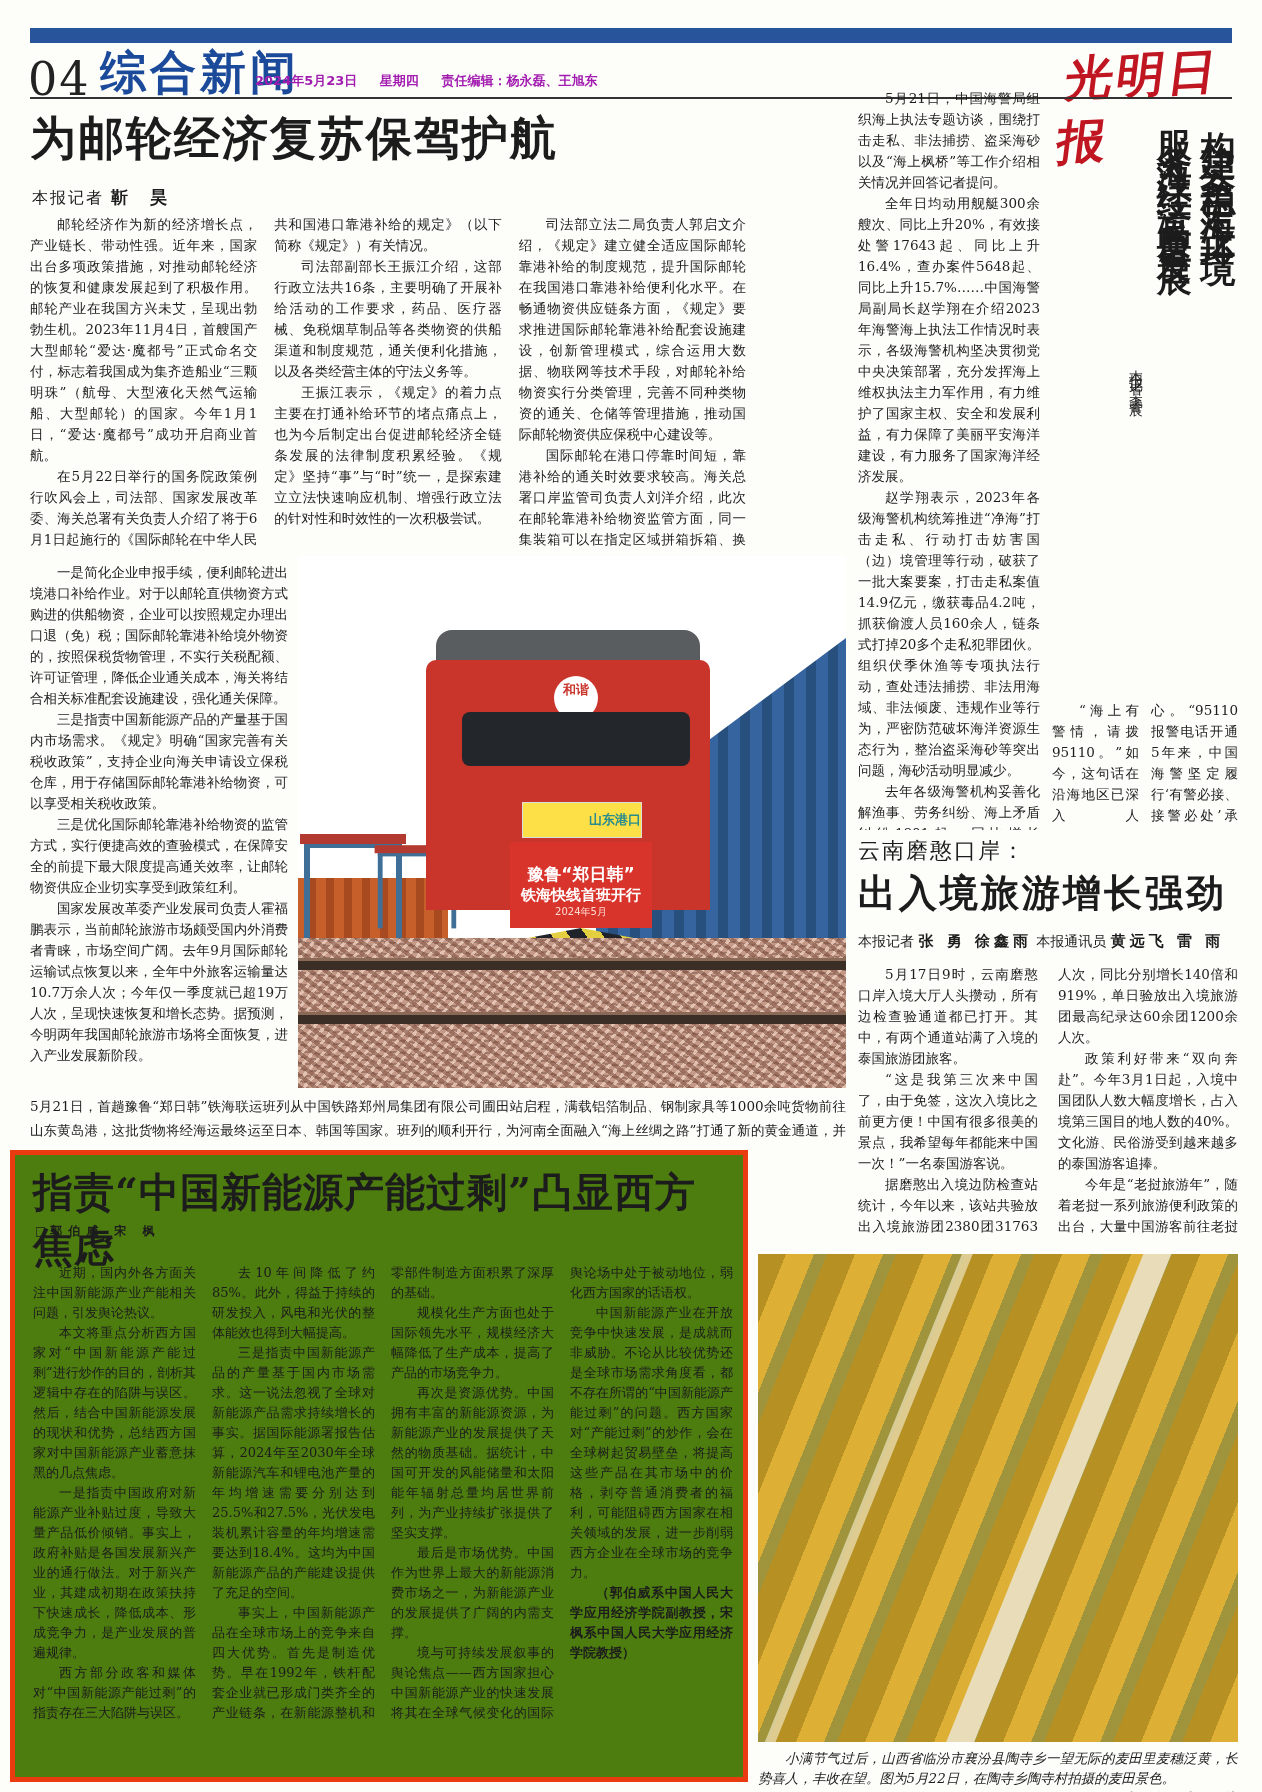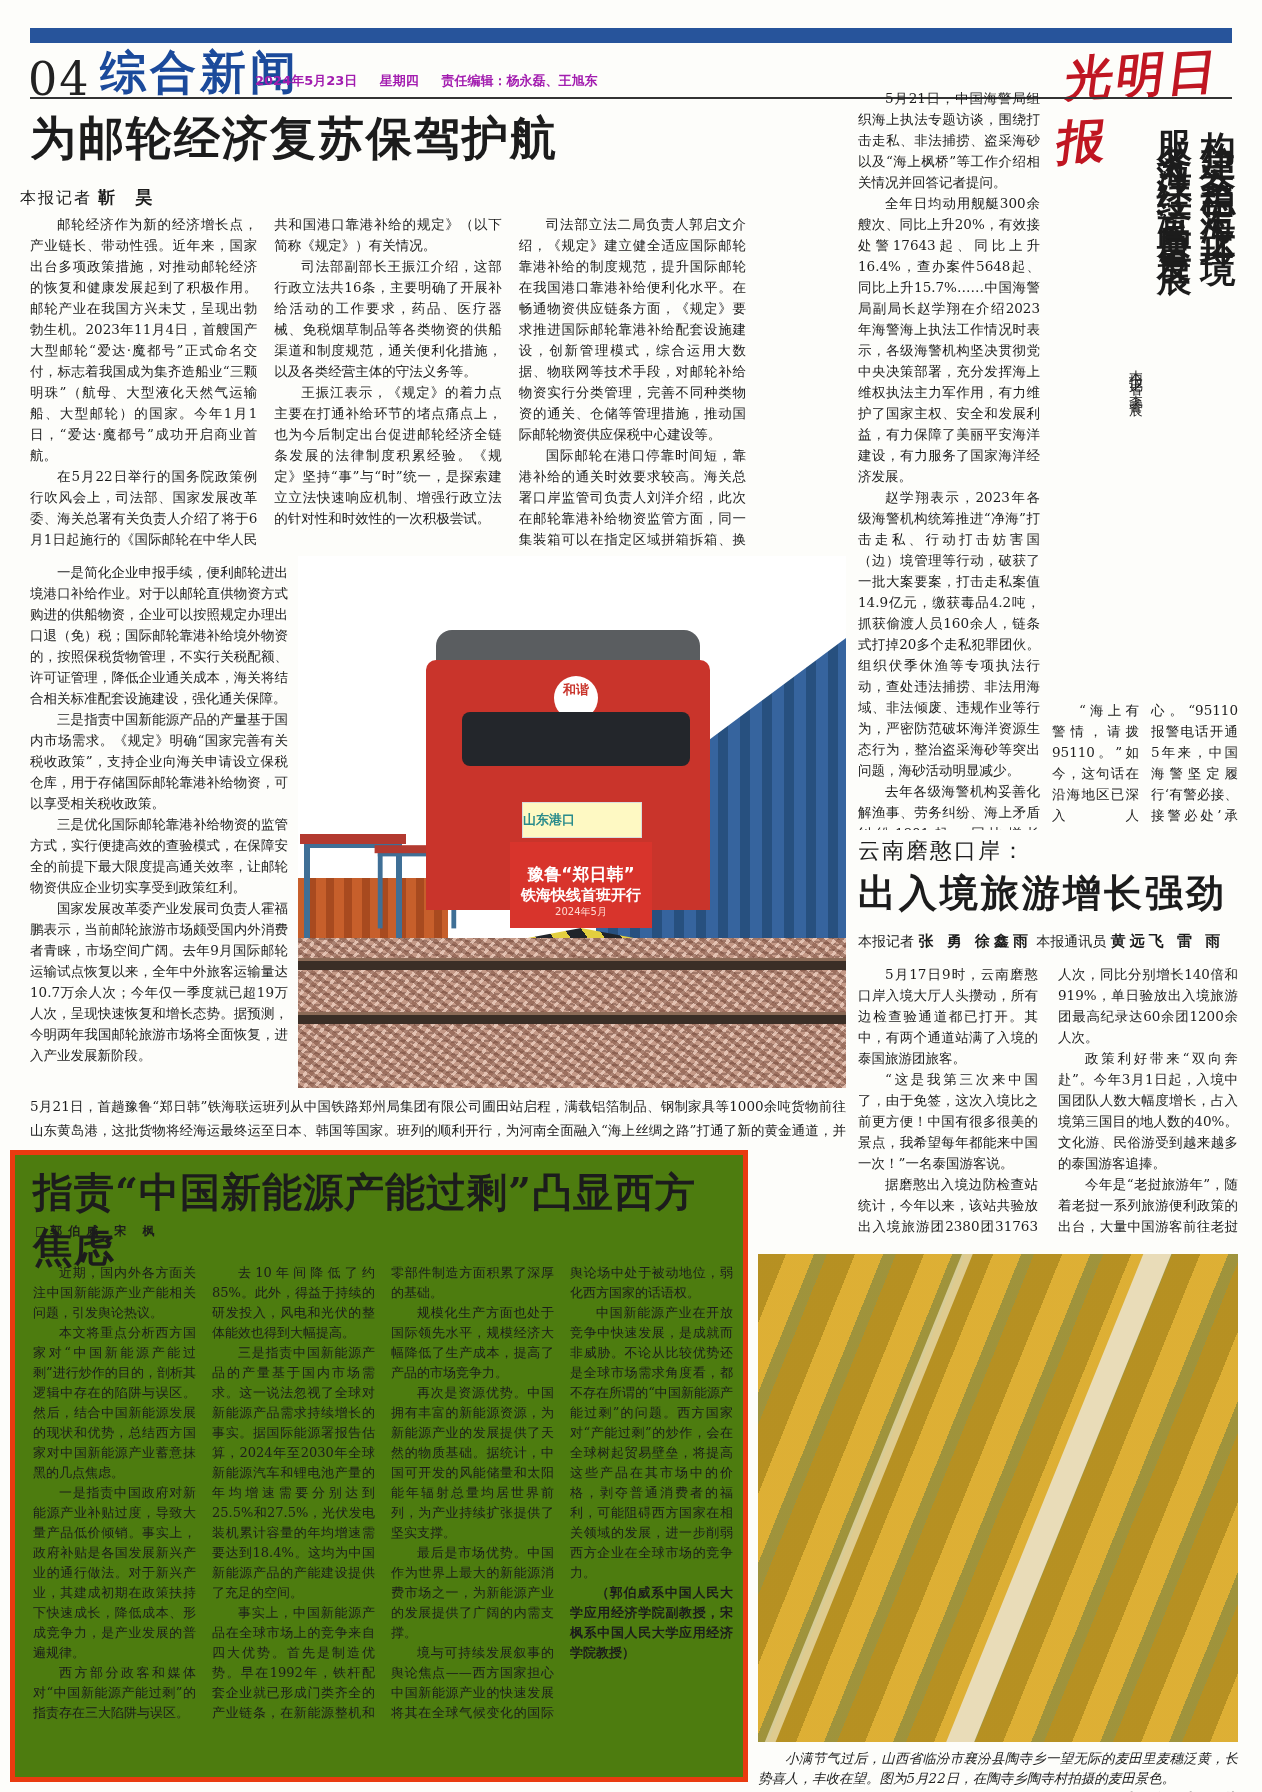--- a/index.html
+++ b/index.html
@@ -16,21 +16,21 @@
   #masthead{left:1062px;top:42px;font-size:48px;color:#c01622;font-weight:bold;
         font-family:"DejaVu Serif",serif;transform:skewX(-10deg) rotate(-3deg);letter-spacing:3px;}
   #header-rule{left:30px;top:97px;width:1202px;height:2px;background:#333;}
   
   .body-txt{font-size:13.5px;line-height:21px;text-align:justify;overflow:hidden;}
   .body-txt p{margin:0;text-indent:2em;}
   .credit{font-weight:bold;}
   
   #cruise-title{left:30px;top:108px;width:715px;font-size:46px;font-weight:bold;letter-spacing:2px;
         font-family:"DejaVu Serif",serif;}
-  #cruise-byline{left:20px;top:186px;font-size:16px;letter-spacing:2px;font-family:Liberation Serif, serif;}
+  #cruise-byline{left:32px;top:186px;font-size:16px;letter-spacing:2px;}
   #cruise-byline b{font-size:17px;letter-spacing:8px;}
   #cruise-body{left:30px;top:214px;width:716px;height:338px;column-count:3;column-gap:17px;}
   #cruise-side{left:30px;top:562px;width:258px;height:524px;}
   
   #train-photo{left:298px;top:556px;width:548px;height:532px;background:#fff;overflow:hidden;}
   .ballast{position:absolute;left:0;bottom:0;width:100%;height:150px;
         background:
          repeating-linear-gradient(37deg,rgba(122,76,60,.55) 0 4px,rgba(0,0,0,0) 4px 9px),
          repeating-linear-gradient(-49deg,rgba(236,205,190,.8) 0 3px,rgba(0,0,0,0) 3px 8px),
          repeating-linear-gradient(8deg,rgba(90,55,45,.35) 0 2px,rgba(0,0,0,0) 2px 6px),
@@ -43,22 +43,22 @@
         background:repeating-linear-gradient(90deg,#36649e 0 12px,#27507f 12px 22px);
         clip-path:polygon(0 62%,100% 0,100% 100%,0 100%);}
   .containers-o{position:absolute;left:0;bottom:150px;width:150px;height:60px;
         background:repeating-linear-gradient(90deg,#c75f2b 0 10px,#a84a1f 10px 18px);}
   .loco{position:absolute;left:120px;bottom:118px;width:300px;height:340px;}
   .loco-roof{position:absolute;left:18px;top:0;width:264px;height:34px;background:#5a5d60;border-radius:16px 16px 0 0;}
   .loco-body{position:absolute;left:8px;top:30px;width:284px;height:250px;background:#c9342b;border-radius:10px 10px 0 0;}
   .loco-win{position:absolute;left:36px;top:52px;width:228px;height:54px;background:#23262b;border-radius:8px;}
   .roundel{position:absolute;left:128px;top:16px;width:44px;height:44px;border-radius:50%;background:#fff;
         color:#c9342b;font-size:13px;font-weight:bold;text-align:center;line-height:16px;padding-top:6px;box-sizing:border-box;}
-  .sign-port{position:absolute;left:96px;top:142px;width:118px;height:34px;background:#fef9c3;color:#2a8c8c;
-        font-size:13px;font-weight:bold;text-align:left;line-height:34px;border:1px solid #d8dddd;}
+  .sign-port{position:absolute;left:96px;top:142px;width:118px;height:34px;background:#fde047;color:#2a8c8c;
+        font-size:13px;font-weight:bold;text-align:right;line-height:34px;border:1px solid #d8dddd;}
   .banner{position:absolute;left:84px;top:182px;width:142px;height:86px;background:#d8342c;color:#fff;
         text-align:center;font-family:"DejaVu Sans",sans-serif;}
   .banner .b1{font-size:17px;font-weight:bold;padding-top:21px;}
   .banner .b2{font-size:15px;font-weight:bold;}
   .banner .b3{font-size:10px;color:#ffd9d0;}
   .plow{position:absolute;left:60px;top:268px;width:190px;height:60px;
         background:repeating-linear-gradient(55deg,#e3cf3f 0 14px,#20242a 14px 28px);
         clip-path:polygon(0 30%,50% 0,100% 30%,100% 100%,0 100%);}
   .wheel{position:absolute;bottom:-28px;width:56px;height:56px;border-radius:50%;background:#2c2f33;
         border:6px solid #cfd4d6;box-sizing:border-box;}

